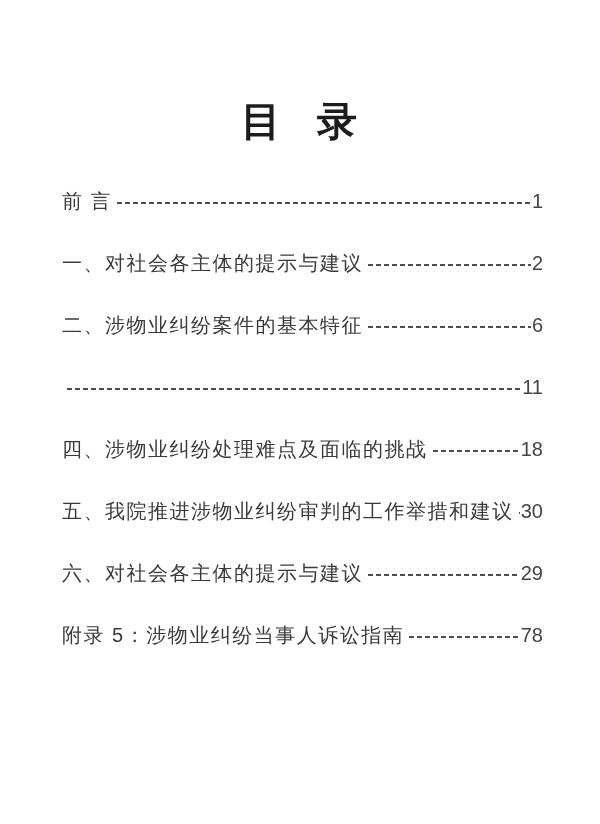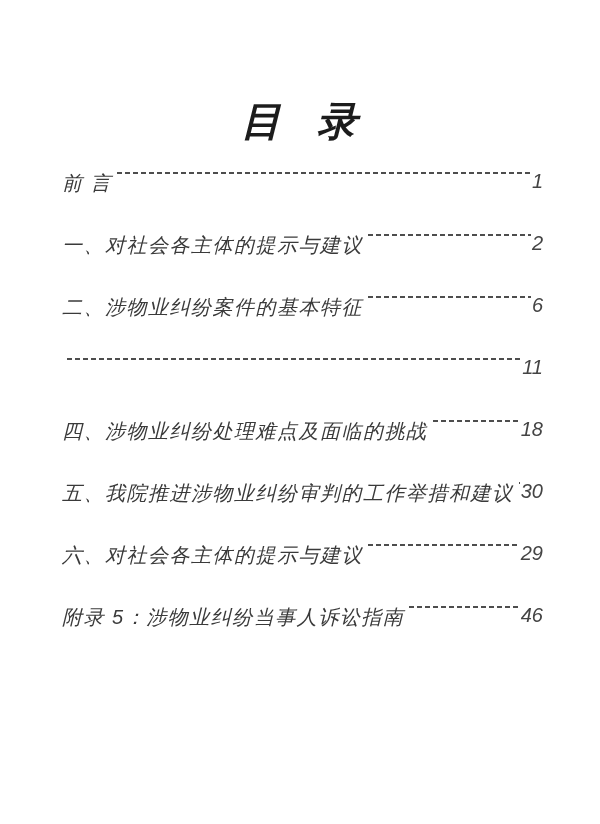--- a/index.html
+++ b/index.html
@@ -1,15 +1,15 @@
 <!DOCTYPE html>
 <html><head>
 <meta charset="utf-8">
 <style>
-  * { margin: 0; padding: 0; box-sizing: border-box; font-style: italic; }
+  * { margin: 0; padding: 0; box-sizing: border-box; }
 
   html, body {
     background: #ffffff;
   }
 
   .page {
     position: relative;
     width: 600px;
     height: 824px;
     background: #ffffff;
@@ -30,21 +30,21 @@
   }
 
   .toc {
     margin-top: 28px;
     padding-left: 62px;
     padding-right: 57px;
   }
 
   .toc-row {
     display: flex;
-    align-items: flex-start;
+    align-items: center;
     height: 62px;
     font-size: 20px;
     color: #3a3a3a;
   }
 
   .toc-label {
     white-space: nowrap;
     letter-spacing: 1.5px;
     color: #3a3a3a;
   }
@@ -115,17 +115,17 @@
     <div class="toc-row">
       <span class="toc-label">六、对社会各主体的提示与建议</span>
       <span class="toc-leader"></span>
       <span class="toc-page">29</span>
     </div>
 
 
     <div class="toc-row">
       <span class="toc-label">附录 5：涉物业纠纷当事人诉讼指南</span>
       <span class="toc-leader"></span>
-      <span class="toc-page">46</span>
+      <span class="toc-page">78</span>
     </div>
   </div>
 
 </div>
 
 </body></html>

